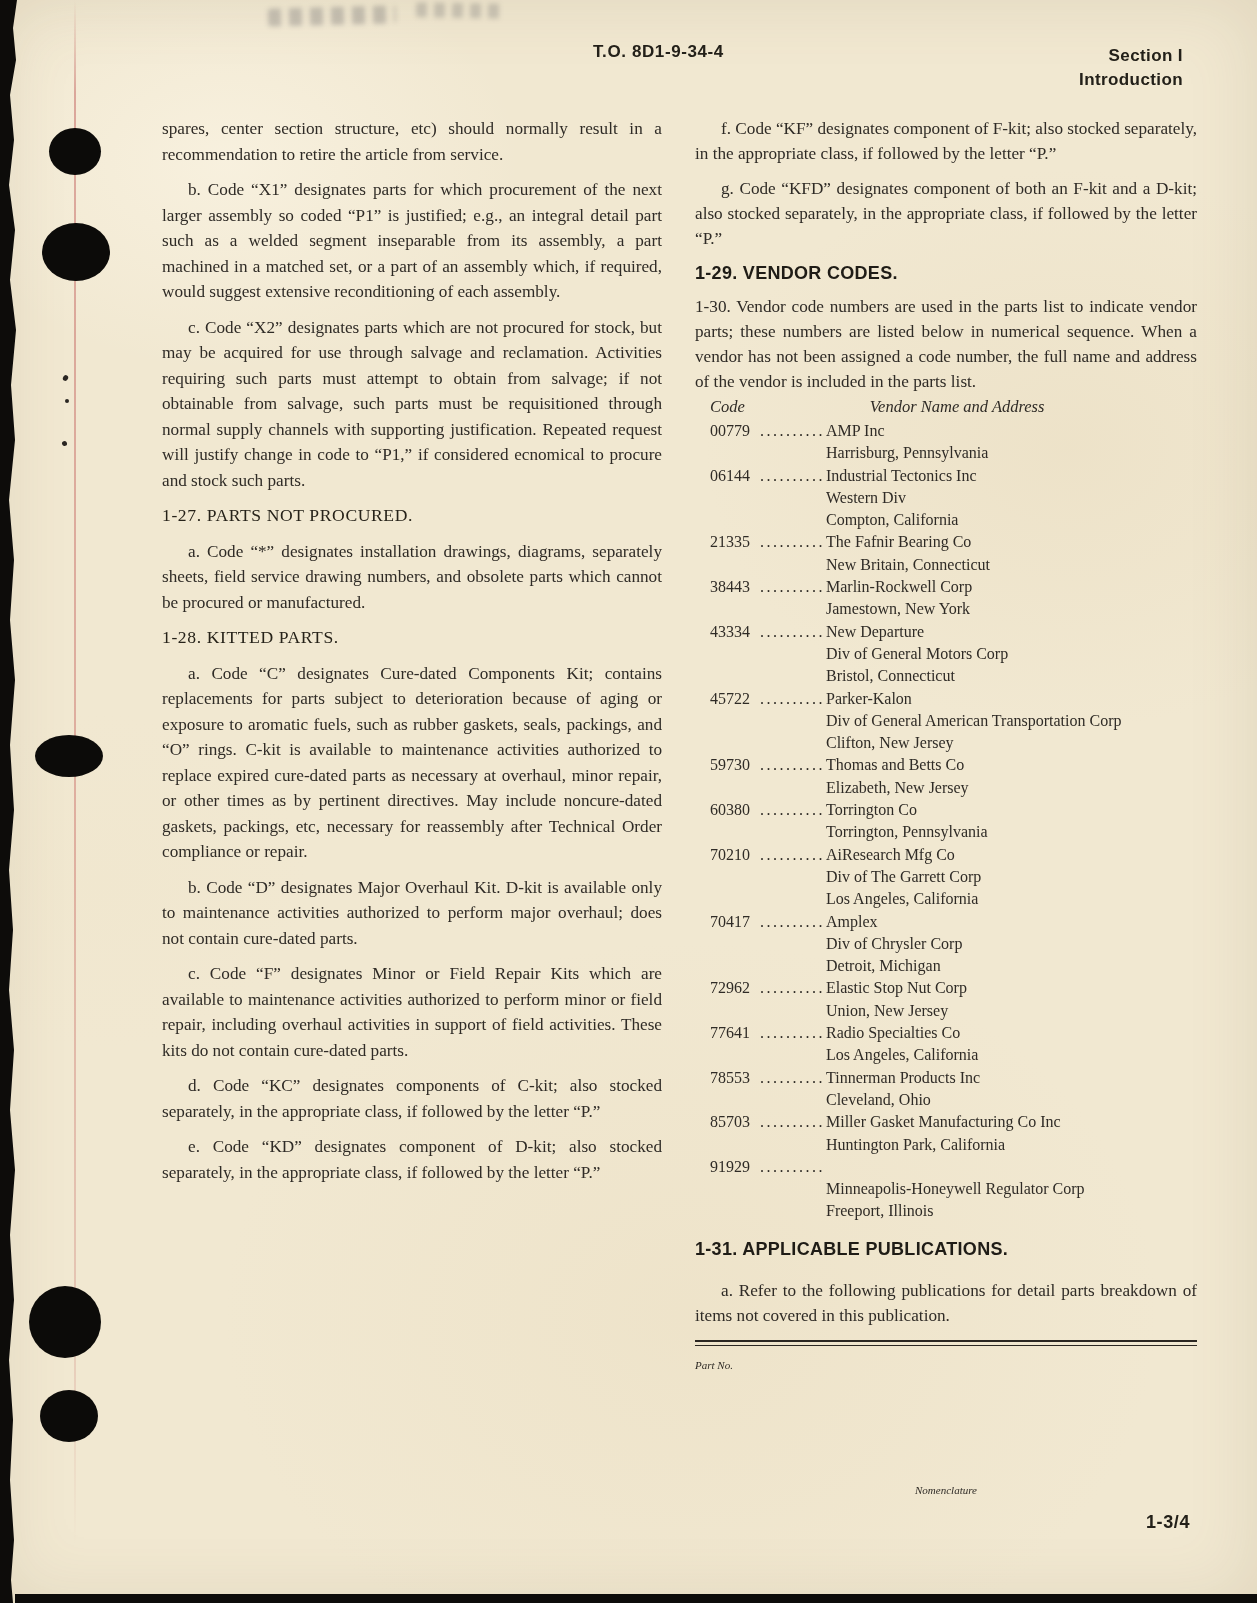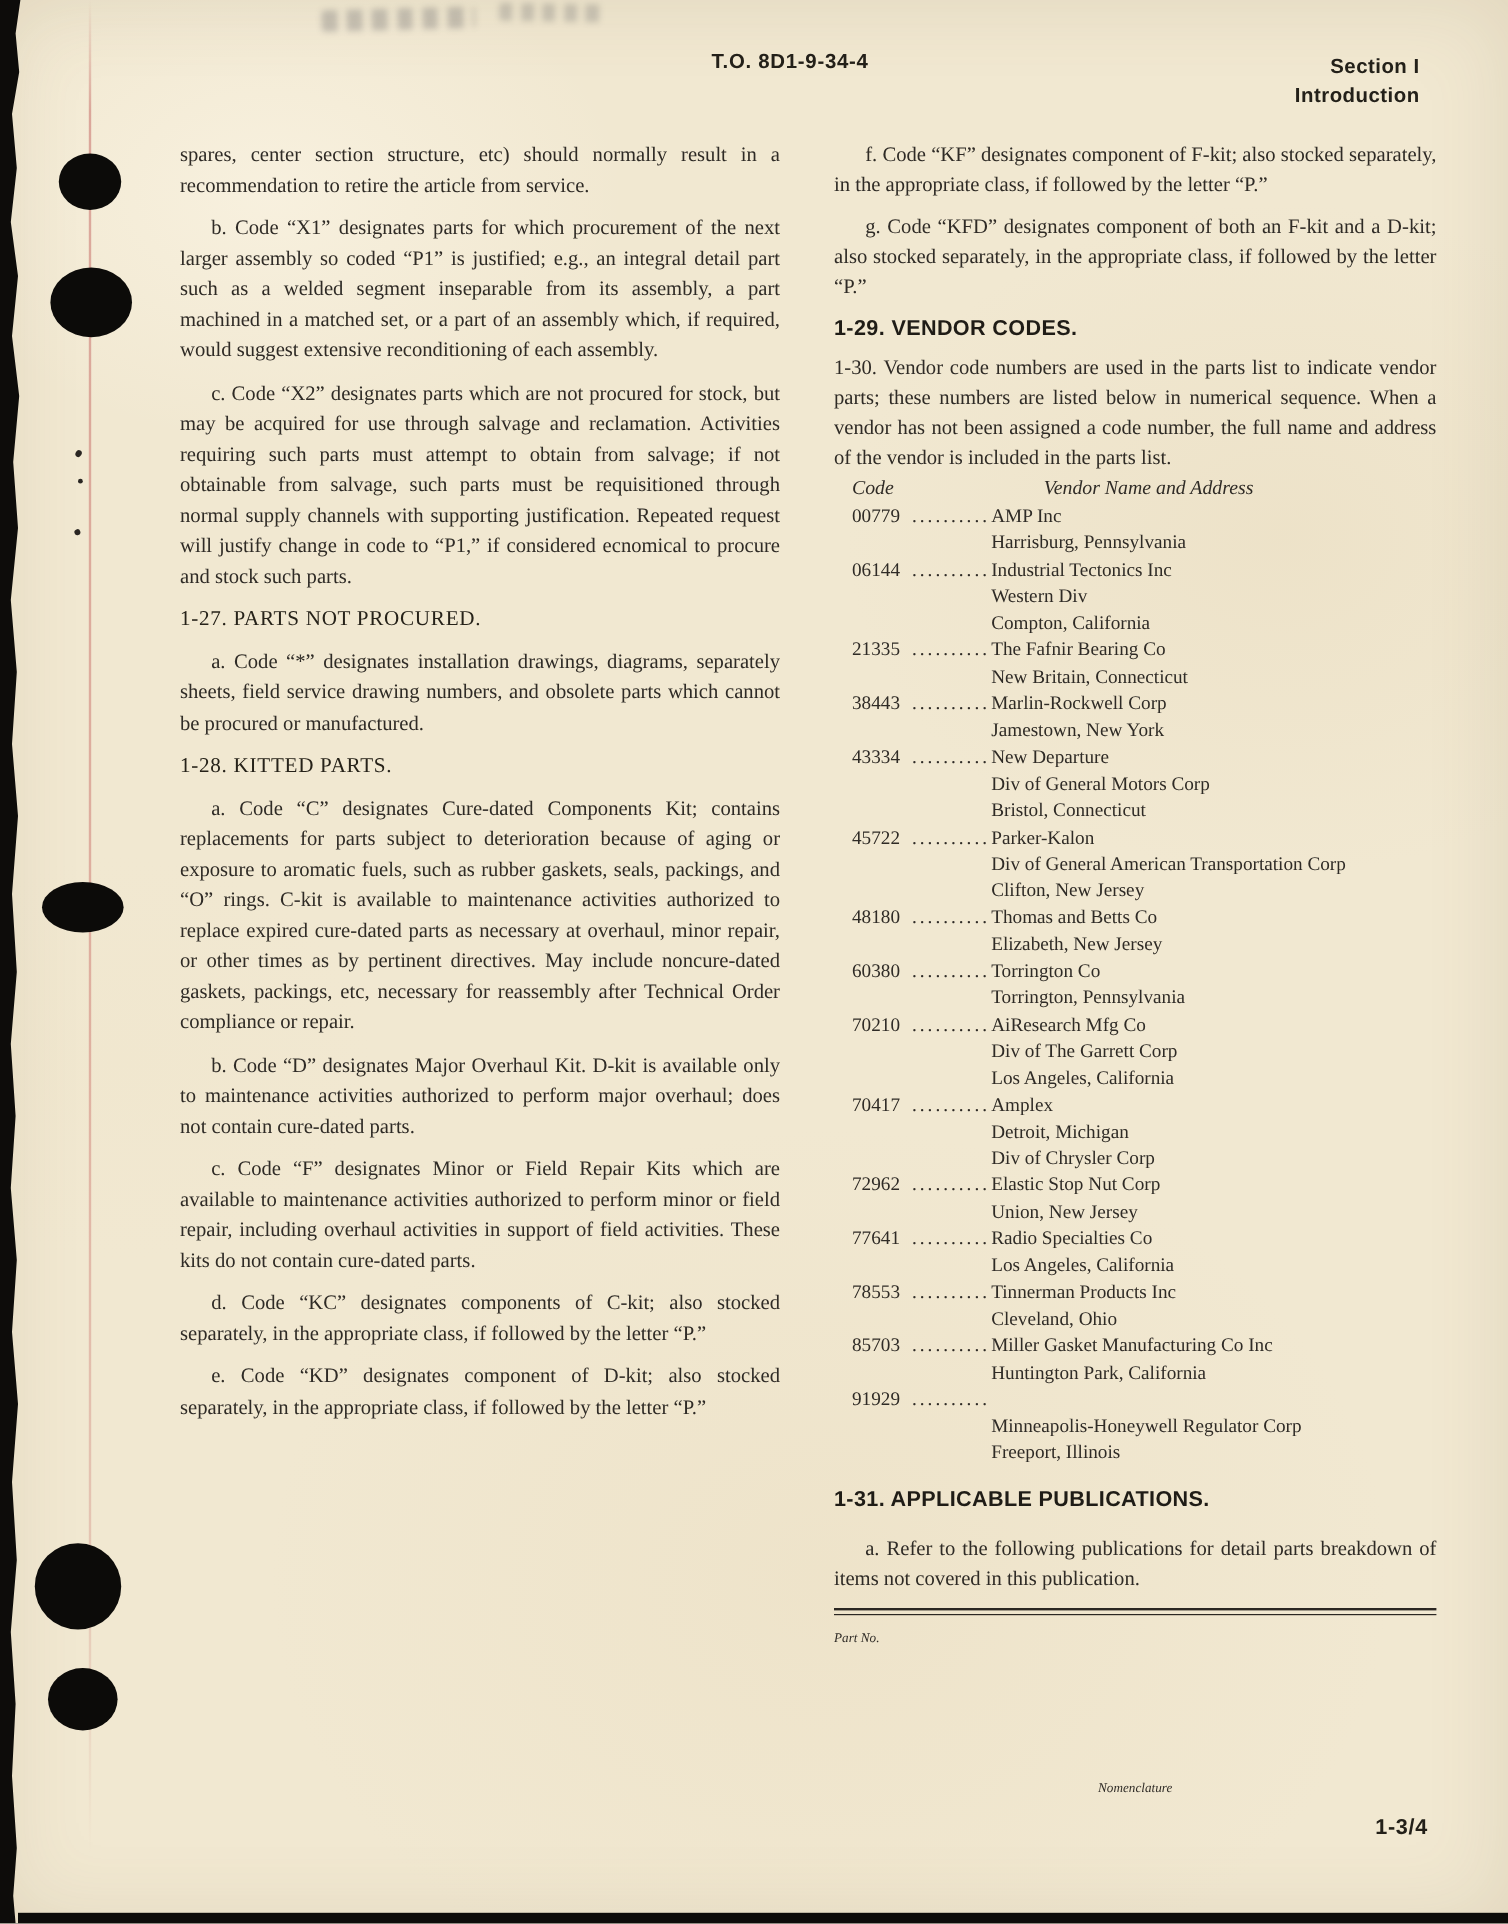--- a/index.html
+++ b/index.html
@@ -38,21 +38,21 @@
   
   .doc-number{position:absolute;left:593px;top:42px;font-family:"Liberation Sans",sans-serif;
     font-weight:bold;font-size:17px;letter-spacing:.6px;color:#232019;z-index:2;}
   .section-block{position:absolute;right:74px;top:44px;text-align:right;
     font-family:"Liberation Sans",sans-serif;font-weight:bold;font-size:17px;line-height:24px;
     letter-spacing:.4px;color:#232019;z-index:2;}
   .page-number{position:absolute;right:67px;top:1512px;font-family:"Liberation Sans",sans-serif;
     font-weight:bold;font-size:18px;letter-spacing:.6px;color:#232019;z-index:2;}
   
   .col{position:absolute;top:116px;z-index:2;font-size:17.2px;line-height:25.5px;text-align:justify;}
-  .col-left{left:150px;width:500px;font-family:Liberation Serif, serif;}
+  .col-left{left:162px;width:500px;font-family:Liberation Serif, serif;}
   .col-right{left:695px;width:502px;line-height:25px;}
   .para{margin:0 0 10px 0;}
   .para-lettered{text-indent:26px;}
   .heading-serif{margin:8px 0 10px 0;font-size:17.6px;letter-spacing:.6px;color:#262219;}
   .heading-sans{margin:4px 0 8px 0;font-family:"Liberation Sans",sans-serif;font-weight:bold;
     font-size:18px;letter-spacing:.3px;color:#1f1c16;text-align:left;}
   
   .vendor-head{display:flex;font-style:italic;font-size:16.5px;line-height:22px;
     padding-left:15px;text-align:right;margin-bottom:2px;}
   .vendor-head .vh-name{margin-left:125px;}
@@ -172,21 +172,21 @@
           <div class="vendor-line">
             <span class="vendor-code">45722</span>
             <span class="vendor-leader">..........</span>
             <span class="vendor-name">Parker-Kalon</span>
           </div>
           <div class="vendor-address">Div of General American Transportation Corp</div>
           <div class="vendor-address">Clifton, New Jersey</div>
         </div>
         <div class="vendor-entry">
           <div class="vendor-line">
-            <span class="vendor-code">48180</span>
+            <span class="vendor-code">59730</span>
             <span class="vendor-leader">..........</span>
             <span class="vendor-name">Thomas and Betts Co</span>
           </div>
           <div class="vendor-address">Elizabeth, New Jersey</div>
         </div>
         <div class="vendor-entry">
           <div class="vendor-line">
             <span class="vendor-code">60380</span>
             <span class="vendor-leader">..........</span>
             <span class="vendor-name">Torrington Co</span>
@@ -201,22 +201,22 @@
           </div>
           <div class="vendor-address">Div of The Garrett Corp</div>
           <div class="vendor-address">Los Angeles, California</div>
         </div>
         <div class="vendor-entry">
           <div class="vendor-line">
             <span class="vendor-code">70417</span>
             <span class="vendor-leader">..........</span>
             <span class="vendor-name">Amplex</span>
           </div>
+          <div class="vendor-address">Div of Chrysler Corp</div>
           <div class="vendor-address">Detroit, Michigan</div>
-          <div class="vendor-address">Div of Chrysler Corp</div>
         </div>
         <div class="vendor-entry">
           <div class="vendor-line">
             <span class="vendor-code">72962</span>
             <span class="vendor-leader">..........</span>
             <span class="vendor-name">Elastic Stop Nut Corp</span>
           </div>
           <div class="vendor-address">Union, New Jersey</div>
         </div>
         <div class="vendor-entry">

